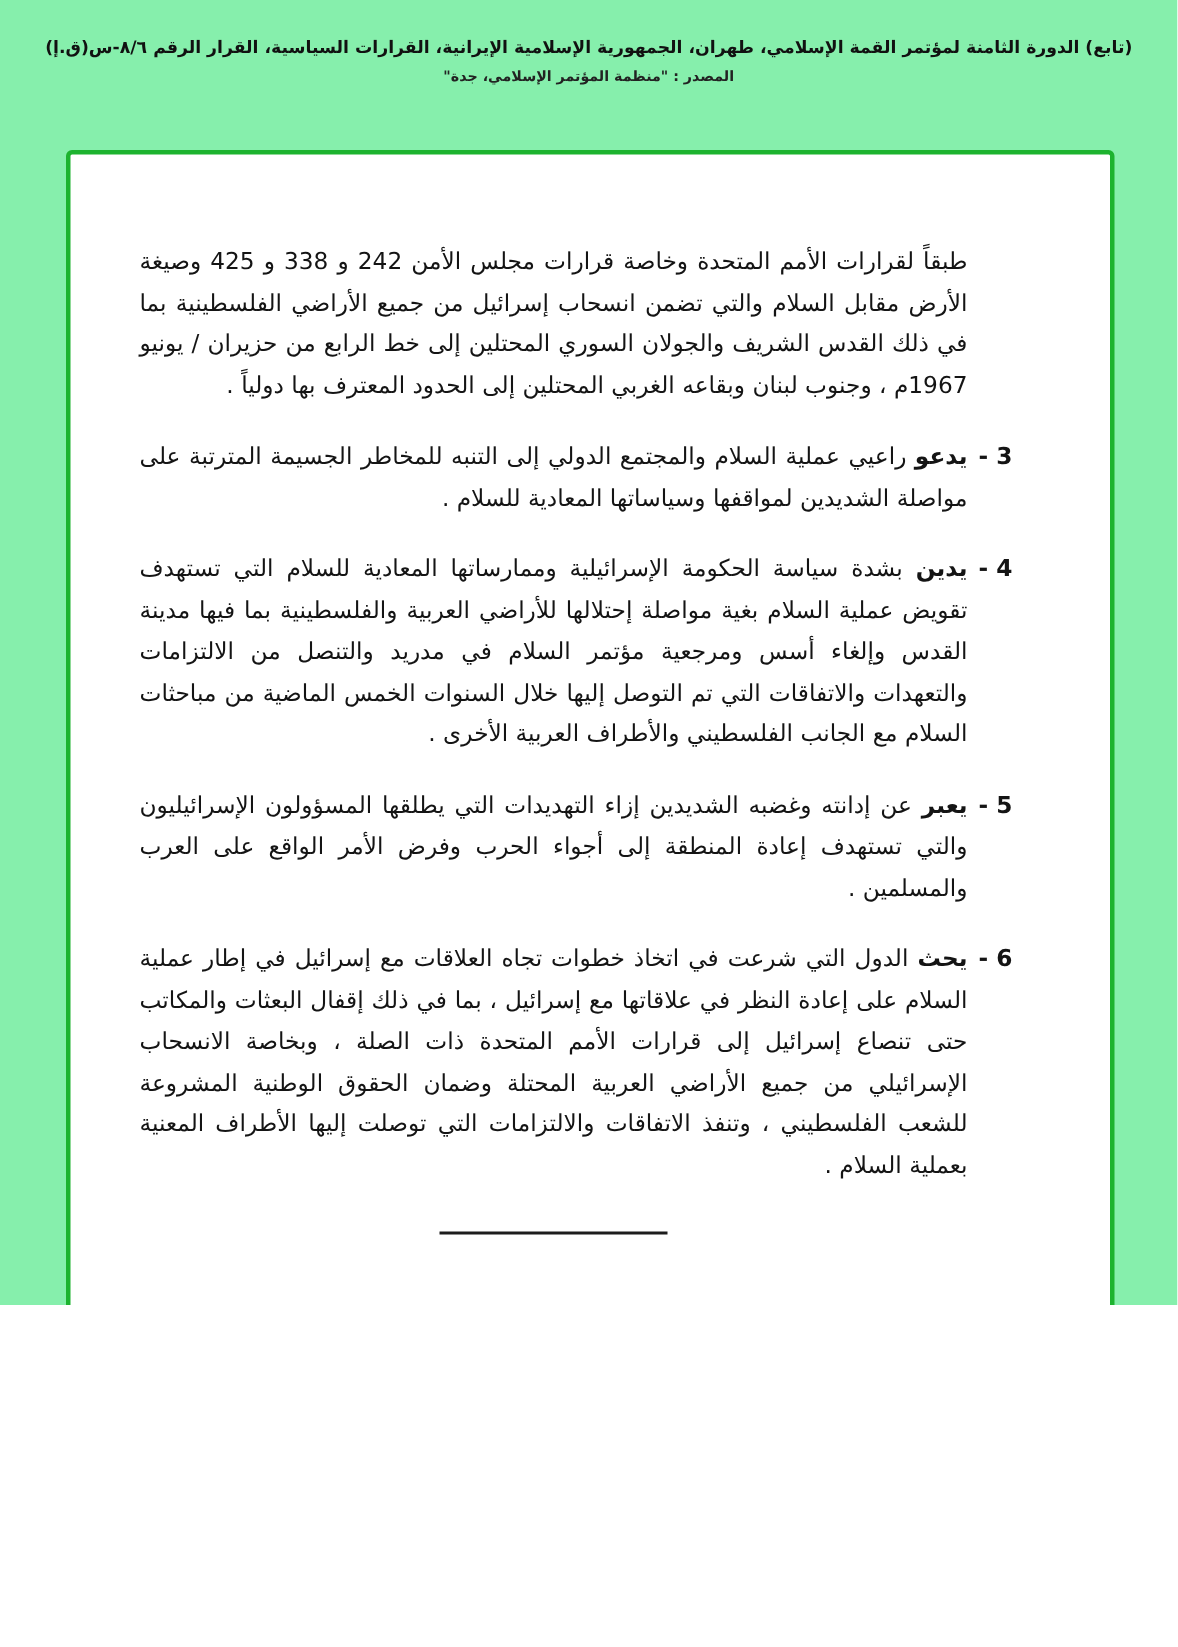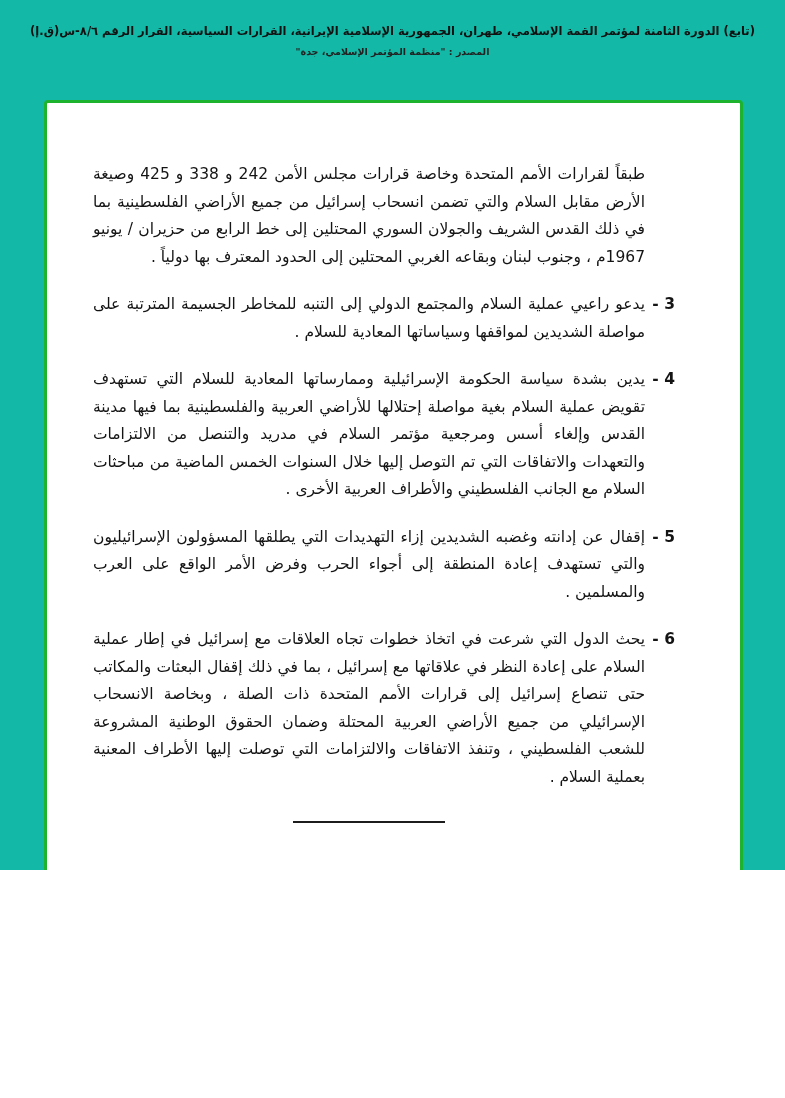--- a/index.html
+++ b/index.html
@@ -1,19 +1,19 @@
 <!DOCTYPE html>
 <html lang="ar"><head>
 <meta charset="utf-8">
 <style>
   html,body{margin:0;padding:0;background:#fff;}
   .page{
     position:relative;
     width:785px;height:870px;
-    background:#14b8a6;
+    background:#86efac;
     font-family:"DejaVu Sans", sans-serif;
     color:#111;
     overflow:hidden;
   }
   
   .page-header{
     position:absolute;top:22px;left:0;right:0;
     text-align:center;direction:rtl;
   }
   .header-line-1{
@@ -41,21 +41,21 @@
     font-size:15.5px;
     line-height:27.5px;
     color:#141414;
   }
   .para{position:relative;margin:0 0 20px 0;}
   .para .marker{
     position:absolute;right:-30px;top:0;
     white-space:nowrap;
     font-weight:bold;
   }
-  .para .lead{font-weight:normal;}
+  .para .lead{font-weight:bold;}
   
   .section-separator{
     width:152px;height:2px;background:#1c1c1c;
     margin:30px auto 0 auto;
   }
   .page-footer{
     position:absolute;left:0;right:0;top:1046px;
     text-align:center;
   }
   .page-number{font-size:13px;font-weight:bold;}
@@ -69,21 +69,21 @@
     <div class="header-line-1">(تابع) الدورة الثامنة لمؤتمر القمة الإسلامي، طهران، الجمهورية الإسلامية الإيرانية، القرارات السياسية، القرار الرقم ٨/٦-س(ق.إ)</div>
     <div class="header-line-2">المصدر : "منظمة المؤتمر الإسلامي، جدة"</div>
   </div>
 
   <div class="doc-frame" style="border-color: rgb(29, 179, 47);">
     <div class="content">
 
     <div class="para"><span class="ptext"><span>طبقاً لقرارات الأمم المتحدة وخاصة قرارات مجلس الأمن 242 و 338 و 425 وصيغة الأرض مقابل السلام والتي تضمن انسحاب إسرائيل من جميع الأراضي الفلسطينية بما في ذلك القدس الشريف والجولان السوري المحتلين إلى خط الرابع من حزيران / يونيو 1967م ، وجنوب لبنان وبقاعه الغربي المحتلين إلى الحدود المعترف بها دولياً .</span></span></div>
         <div class="para"><span class="marker">3 -</span><span class="ptext"><b class="lead">يدعو</b> <span>راعيي عملية السلام والمجتمع الدولي إلى التنبه للمخاطر الجسيمة المترتبة على مواصلة الشديدين لمواقفها وسياساتها المعادية للسلام .</span></span></div>
         <div class="para"><span class="marker">4 -</span><span class="ptext"><b class="lead">يدين</b> <span>بشدة سياسة الحكومة الإسرائيلية وممارساتها المعادية للسلام التي تستهدف تقويض عملية السلام بغية مواصلة إحتلالها للأراضي العربية والفلسطينية بما فيها مدينة القدس وإلغاء أسس ومرجعية مؤتمر السلام في مدريد والتنصل من الالتزامات والتعهدات والاتفاقات التي تم التوصل إليها خلال السنوات الخمس الماضية من مباحثات السلام مع الجانب الفلسطيني والأطراف العربية الأخرى .</span></span></div>
-        <div class="para"><span class="marker">5 -</span><span class="ptext"><b class="lead">إقفال</b> <span>عن إدانته وغضبه الشديدين إزاء التهديدات التي يطلقها المسؤولون الإسرائيليون والتي تستهدف إعادة المنطقة إلى أجواء الحرب وفرض الأمر الواقع على العرب والمسلمين .</span></span></div>
+        <div class="para"><span class="marker">5 -</span><span class="ptext"><b class="lead">يعبر</b> <span>عن إدانته وغضبه الشديدين إزاء التهديدات التي يطلقها المسؤولون الإسرائيليون والتي تستهدف إعادة المنطقة إلى أجواء الحرب وفرض الأمر الواقع على العرب والمسلمين .</span></span></div>
         <div class="para"><span class="marker">6 -</span><span class="ptext"><b class="lead">يحث</b> <span>الدول التي شرعت في اتخاذ خطوات تجاه العلاقات مع إسرائيل في إطار عملية السلام على إعادة النظر في علاقاتها مع إسرائيل ، بما في ذلك إقفال البعثات والمكاتب حتى تنصاع إسرائيل إلى قرارات الأمم المتحدة ذات الصلة ، وبخاصة الانسحاب الإسرائيلي من جميع الأراضي العربية المحتلة وضمان الحقوق الوطنية المشروعة للشعب الفلسطيني ، وتنفذ الاتفاقات والالتزامات التي توصلت إليها الأطراف المعنية بعملية السلام .</span></span></div>
         <div class="section-separator"></div>
       </div>
   </div>
 
   <div class="page-footer">
     <span class="page-number">٢</span>
   </div>
 
 </div>

